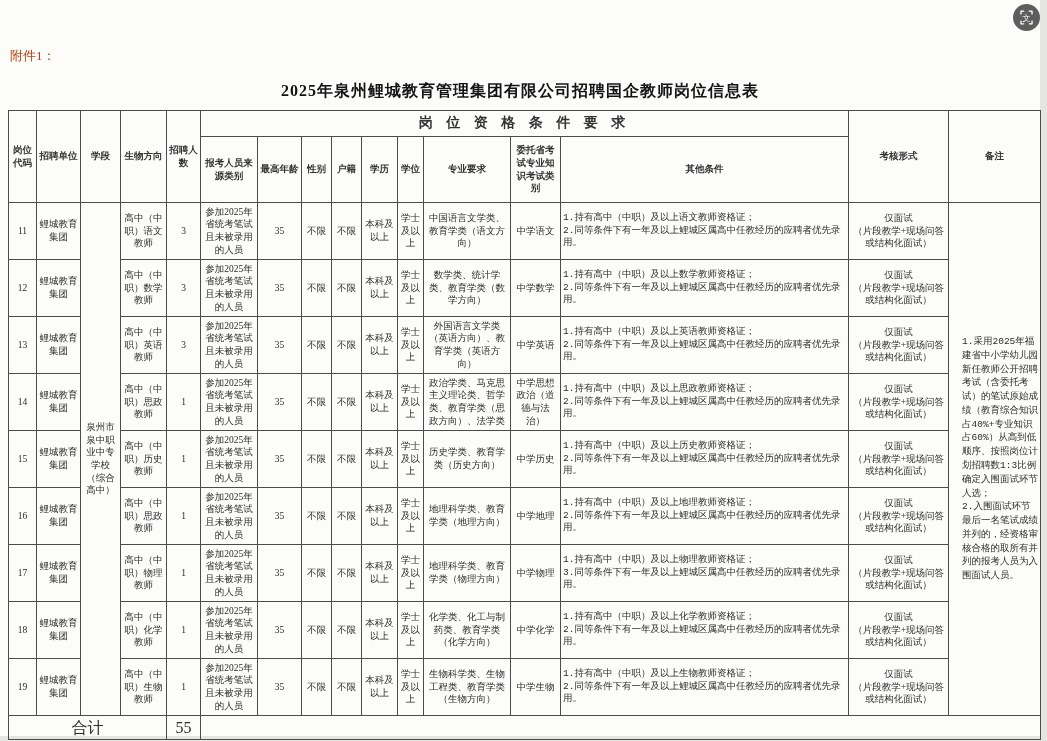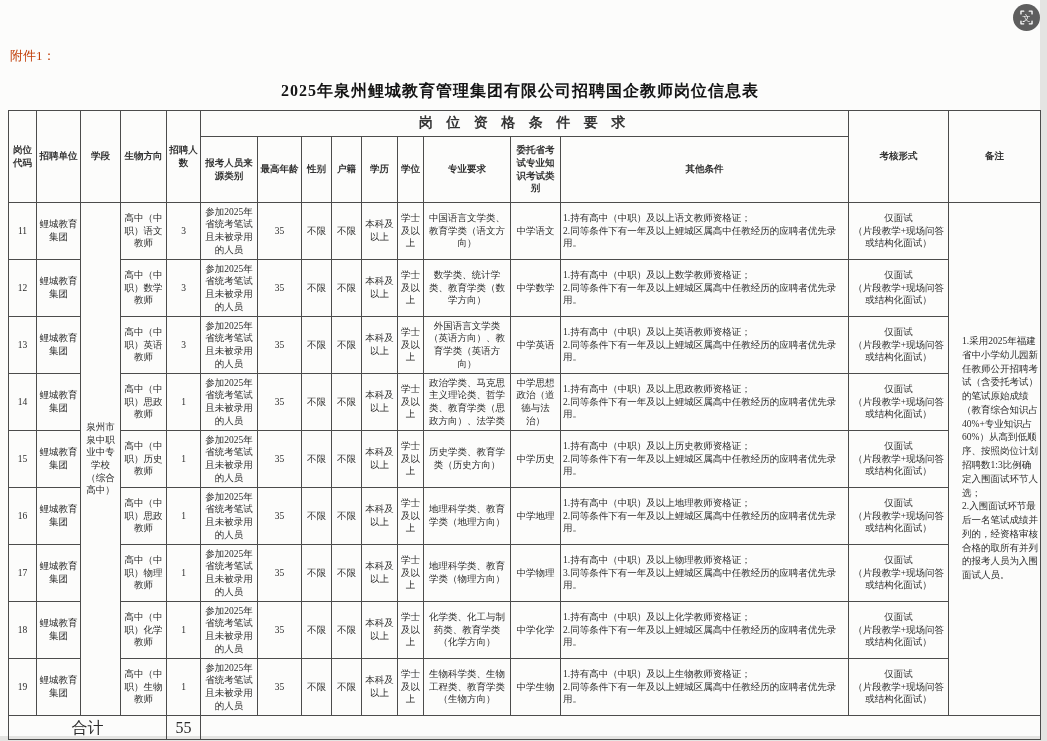--- a/index.html
+++ b/index.html
@@ -4,21 +4,21 @@
 <style>
   html,body{margin:0;padding:0;}
   body{background:#e4e4e2;font-family:"Liberation Serif", serif;}
   .canvas{position:relative;width:1047px;height:741px;background:#e4e4e2;overflow:hidden;}
   .page{position:absolute;left:0;top:0;width:1040px;height:736px;background:#fcfcfb;}
   .attachment{position:absolute;left:10px;top:47px;font-size:13px;color:#c2410c;}
   .doc-title{position:absolute;left:0;top:81px;width:1040px;text-align:center;font-size:16px;font-weight:bold;color:#141414;letter-spacing:1px;}
   table.jobs{position:absolute;left:8px;top:110px;width:1032px;border-collapse:collapse;table-layout:fixed;}
   .jobs th,.jobs td{border:1px solid #4c4c4c;font-size:9.5px;color:#2b2b2b;text-align:center;vertical-align:middle;padding:1px 2px;line-height:1.32;white-space:pre-line;overflow:hidden;font-weight:normal;}
   .jobs th{font-weight:bold;color:#333;}
-  .jobs td.left{text-align:left;}
+  .jobs td.left{text-align:left;font-family:Liberation Mono, monospace;}
   tr.group-row{height:26px;}
   tr.group-row th.group{letter-spacing:5px;font-size:14px;}
   tr.sub-row{height:66px;}
   tr.data-row{height:57px;}
   tr.footer-row{height:19px;}
   tr.footer-row td{font-size:16px;}
   td.remark-cell{font-size:9.5px;line-height:1.45;padding-left:13px;}
   .ocr-btn{position:absolute;left:1013px;top:4px;width:27px;height:27px;border-radius:50%;background:rgba(72,72,72,0.88);display:flex;align-items:center;justify-content:center;cursor:pointer;border:none;padding:0;}
 </style>
 </head>

